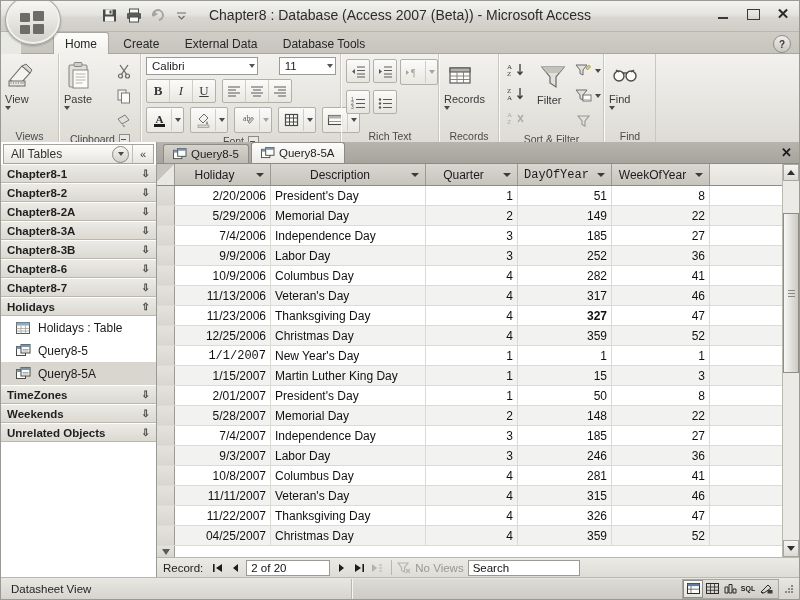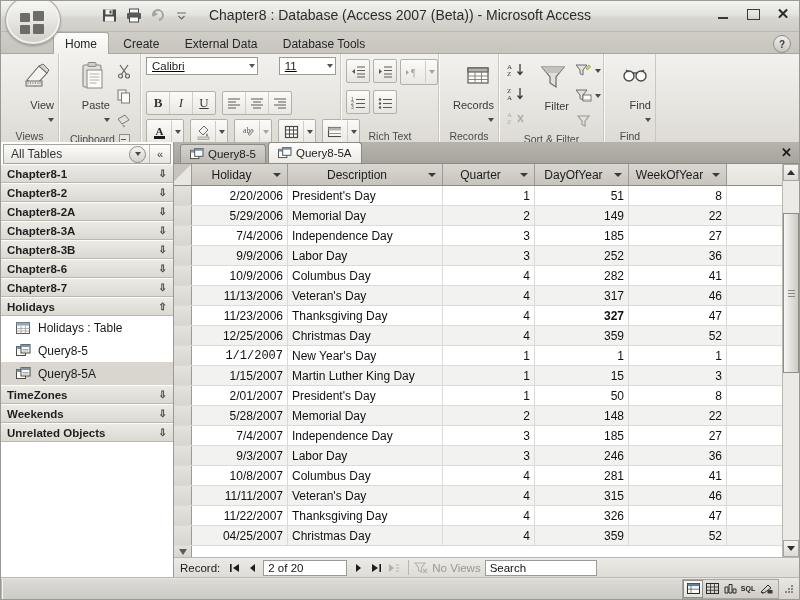--- a/index.html
+++ b/index.html
@@ -61,21 +61,21 @@
   .orb-sq.a{left:0;top:2px;width:10px;height:9px;}
   .orb-sq.b{left:13px;top:0;width:11px;height:10px;}
   .orb-sq.c{left:0;top:14px;width:10px;height:9px;}
   .orb-sq.d{left:13px;top:13px;width:11px;height:10px;}
 
   
   .ribbon-tabs{
     position:relative;height:22px;
     background:linear-gradient(180deg,#cfcdc6 0%,#c6c4bd 100%);
     border-bottom:1px solid #a9a7a0;
-    padding-left:52px;box-sizing:border-box;
+    padding-left:32px;box-sizing:border-box;margin-left:20px;
   }
   .rtab{
     display:inline-flex;align-items:center;justify-content:center;
     height:22px;padding:0 11px;font-size:12px;color:#262626;
     position:relative;top:0;
   }
   .rtab.active{
     background:linear-gradient(180deg,#fdfdfc 0%,#f0efeb 100%);
     border:1px solid #a9a7a0;border-bottom:none;
     border-radius:3px 3px 0 0;
@@ -106,39 +106,39 @@
     height:13px;font-size:10.5px;color:#4a4a48;text-align:center;
     display:flex;align-items:center;justify-content:center;gap:4px;
   }
   .dlg-launch{
     width:9px;height:9px;border:1px solid #8d8b85;background:#e9e7e1;
     display:inline-block;position:relative;
   }
   .dlg-launch::after{content:"";position:absolute;left:1px;top:4px;width:5px;height:1px;background:#555;}
 
   .bigbtn{
-    width:52px;display:flex;flex-direction:column;align-items:flex-end;
-    padding-top:3px;color:#3a3a3a;font-size:11px;gap:7px;
+    width:52px;display:flex;flex-direction:column;align-items:flex-start;
+    padding-top:3px;color:#3a3a3a;font-size:11px;gap:1px;
   }
   .bigbtn .ic{width:32px;height:32px;display:flex;align-items:center;justify-content:center;}
   .bigbtn .cap{line-height:12px;text-align:center;}
   .caret{width:0;height:0;border-left:3.5px solid transparent;border-right:3.5px solid transparent;border-top:4px solid #4a4a4a;}
 
   .smallbtn{
     width:22px;height:22px;display:flex;align-items:center;justify-content:center;
     border:1px solid transparent;border-radius:2px;color:#3a3a3a;
   }
   .smallbtn.bordered{
     border:1px solid #b2b0a9;
     background:linear-gradient(180deg,#fbfbfa,#e7e5df);
   }
 
   
   .fontbox{
-    display:flex;gap:21px;margin-bottom:14px;text-decoration:underline;
+    display:flex;gap:21px;margin-bottom:2px;
   }
   .combo{
     height:18px;border:1px solid #9c9a94;background:#fff;
     display:flex;align-items:center;padding:0 2px 0 5px;font-size:11.5px;color:#222;
     box-sizing:border-box;
   }
   .combo .cb-caret{margin-left:auto;width:0;height:0;
     border-left:3.5px solid transparent;border-right:3.5px solid transparent;border-top:4px solid #555;}
   .fontrow{display:flex;gap:2px;margin-bottom:2px;}
   .seg{display:flex;border:1px solid #b2b0a9;border-radius:2px;overflow:hidden;
@@ -152,21 +152,21 @@
   .clip-big{width:46px;}
 
   
   .main{
     position:absolute;left:0;right:0;top:141px;bottom:22px;
     display:flex;
   }
 
   
   .navpane{
-    width:173px;background:#ffffff;border-right:1px solid #9a9a94;
+    width:156px;background:#ffffff;border-right:1px solid #9a9a94;
     display:flex;flex-direction:column;box-sizing:border-box;
   }
   .nav-header{
     height:20px;margin:2px 2px 0 2px;
     background:linear-gradient(180deg,#fcfcfb,#e7e5df);
     border:1px solid #a6a49e;
     display:flex;align-items:center;box-sizing:border-box;
   }
   .nav-title{flex:1;padding-left:7px;font-size:12px;color:#333;}
   .nav-drop{
@@ -836,21 +836,21 @@
                 <span class="hcaret"></span>
               </div>
               <div class="gh" style="flex:0 0 155px;justify-content:center;">
                 <span class="lbl">Description</span>
                 <span class="hcaret"></span>
               </div>
               <div class="gh" style="flex:0 0 92px;">
                 <span class="lbl">Quarter</span>
                 <span class="hcaret"></span>
               </div>
-              <div class="gh" style="flex:0 0 94px;">
+              <div class="gh" style="flex:0 0 94px;font-family:Liberation Mono, monospace;">
                 <span class="lbl">DayOfYear</span>
                 <span class="hcaret"></span>
               </div>
               <div class="gh" style="flex:0 0 98px;">
                 <span class="lbl">WeekOfYear</span>
                 <span class="hcaret"></span>
               </div>
               <div class="gh filler"></div>
             </div>
 
@@ -1086,20 +1086,21 @@
           </span>
           <span class="searchbox">
             <span>Search</span>
           </span>
         </div>
       </div>
     </div>
   </div>
 
   <div class="statusbar">
+    <div class="status-text">Datasheet View</div>
     <div class="status-divider"></div>
     <div class="status-mid"></div>
     <div class="viewbtns">
       <div class="vbtn active">
         <svg width="13" height="11" viewBox="0 0 13 11">
           <rect x="0.5" y="0.5" width="12" height="10" fill="#fbfbfa" stroke="#2a2a2a" stroke-width="1"></rect>
           <rect x="0.5" y="0.5" width="12" height="2.6" fill="#5f7fa0"></rect>
           <path d="M4 3.1v7.4M0.5 6.2h12" stroke="#5a5a58" stroke-width=".8"></path>
         </svg>
       </div>

